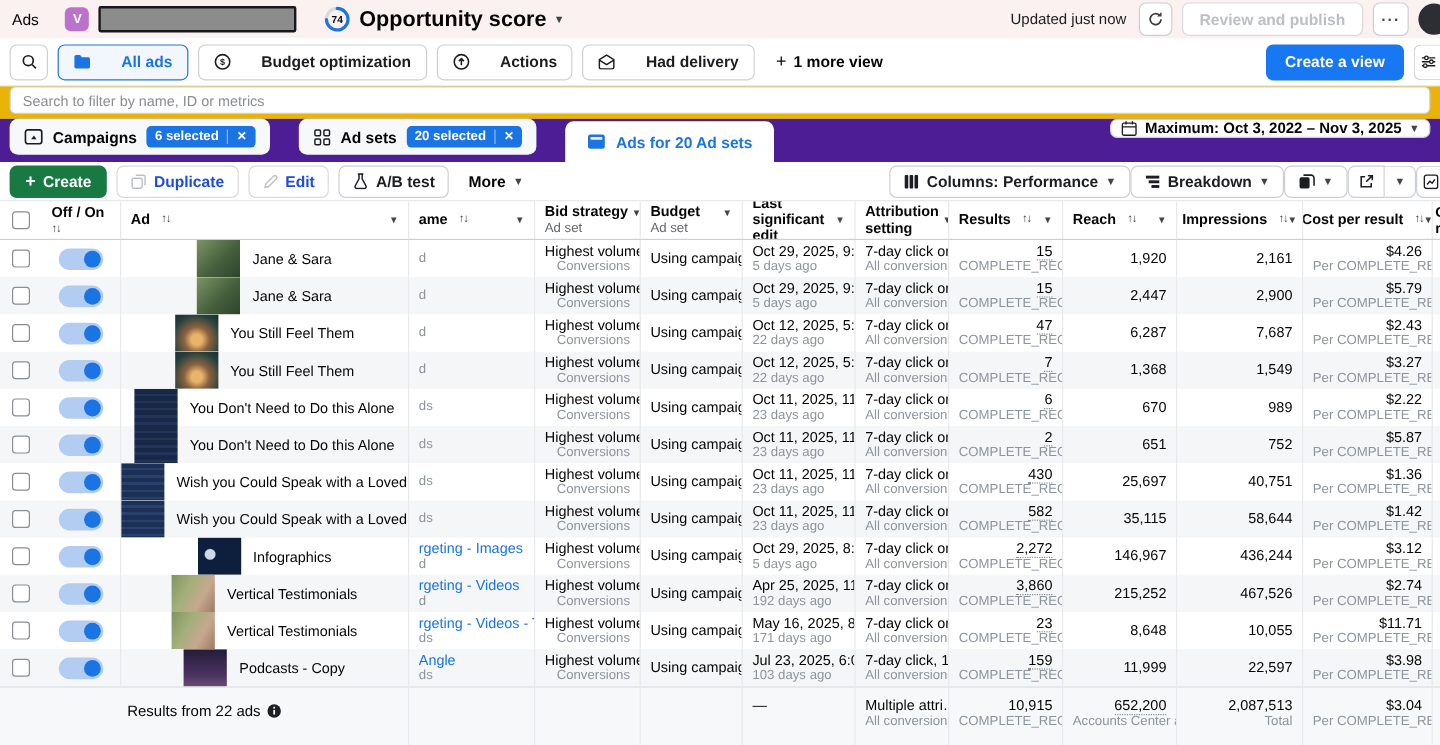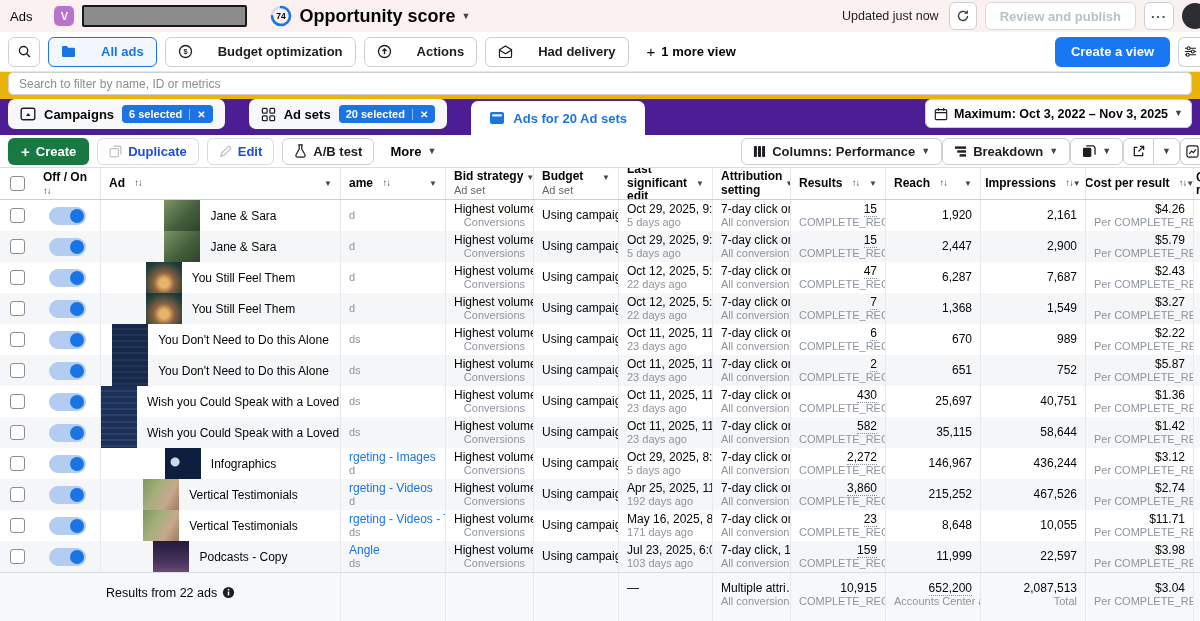--- a/index.html
+++ b/index.html
@@ -36,21 +36,21 @@
 .search-input{width:100%;height:23px;border:1px solid #ced0d4;border-radius:5px;padding:0 10px;font-size:12px;font-family:"Liberation Sans",sans-serif;color:#1c1e21;background:#fff}
 .search-input::placeholder{color:#8a8d91}
 
 
 .tabs-row{height:36px;background:#4c1d95;display:flex;align-items:flex-start;padding:0 8px;gap:24px}
 .ltab{height:30px;background:#f7f8fa;border-radius:7px;display:flex;align-items:center;gap:8px;padding:0 12px;font-size:13px;font-weight:700;cursor:pointer}
 .ltab.active{background:#fff;color:#1b74e4;border-radius:7px 7px 0 0;height:34px;margin-top:2px;padding:0 18px}
 .sel-badge{background:#1b74e4;color:#fff;font-size:11px;font-weight:600;border-radius:4px;padding:3px 7px;display:flex;align-items:center;gap:7px}
 .sel-badge .x{font-size:10px;border-left:1px solid rgba(255,255,255,.5);padding-left:7px;cursor:pointer}
 .tabs-right{margin-left:auto;display:flex;align-items:center}
-.date-btn{height:29px;border:1px solid #ccd0d5;border-radius:6px;background:#fff;display:flex;align-items:center;gap:6px;padding:0 8px;font-size:12.5px;font-weight:600;cursor:pointer;white-space:nowrap}
+.date-btn{height:16px;border:1px solid #ccd0d5;border-radius:6px;background:#fff;display:flex;align-items:center;gap:6px;padding:0 8px;font-size:12.5px;font-weight:600;cursor:pointer;white-space:nowrap}
 
 
 .toolbar{height:33px;background:#fff;display:flex;align-items:center;gap:8px;padding:0 8px;border-bottom:1px solid #dadde1}
 .create-btn{height:27px;background:#187a42;color:#fff;border-radius:6px;font-size:13px;font-weight:600;display:flex;align-items:center;gap:6px;padding:0 13px;cursor:pointer}
 .tb-btn{height:27px;border:1px solid #ccd0d5;border-radius:6px;background:#fff;font-size:13px;font-weight:600;display:flex;align-items:center;gap:6px;padding:0 11px;cursor:pointer;color:#1c1e21;white-space:nowrap}
 .tb-btn.disabled{color:#1d4ed8;border-color:#d8dadf}
 .tb-plain{display:flex;align-items:center;gap:6px;font-size:13px;font-weight:700;padding:0 8px;cursor:pointer}
 .toolbar-right{margin-left:auto;display:flex;align-items:flex-start;gap:0}
 .split{display:flex}
 .split .seg{height:27px;border:1px solid #ccd0d5;background:#fff;display:flex;align-items:center;padding:0 8px;cursor:pointer}

